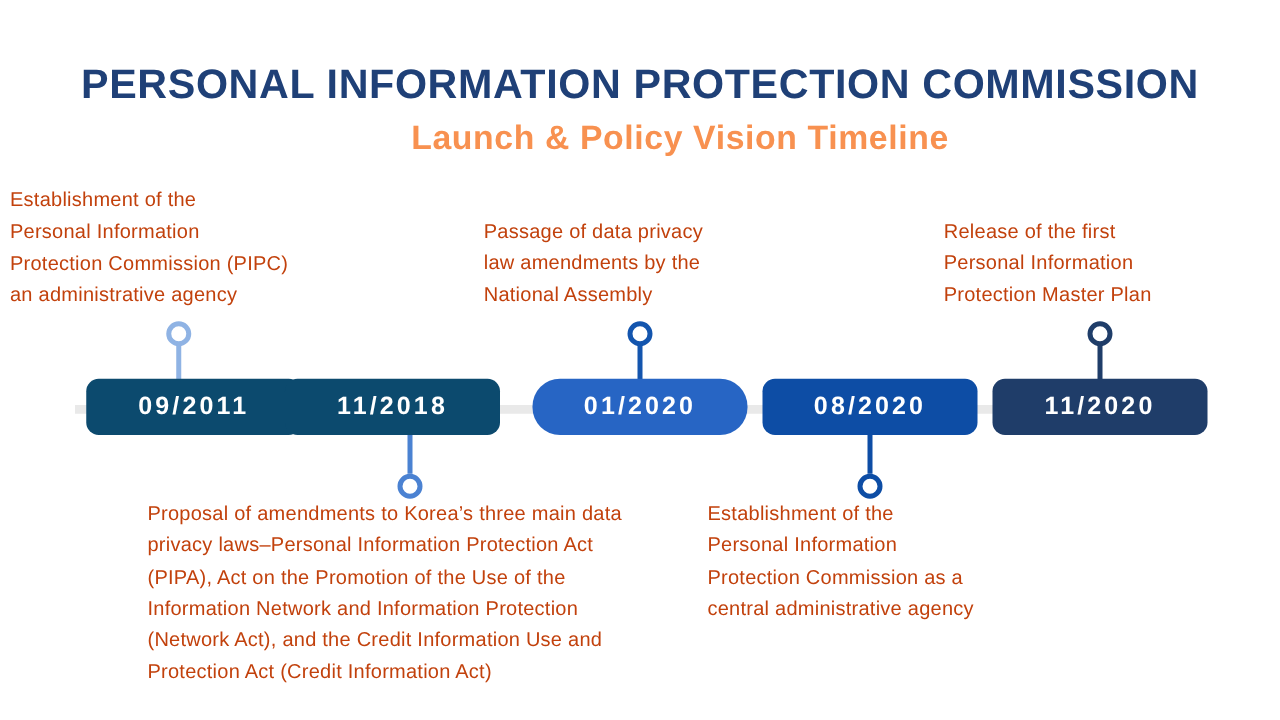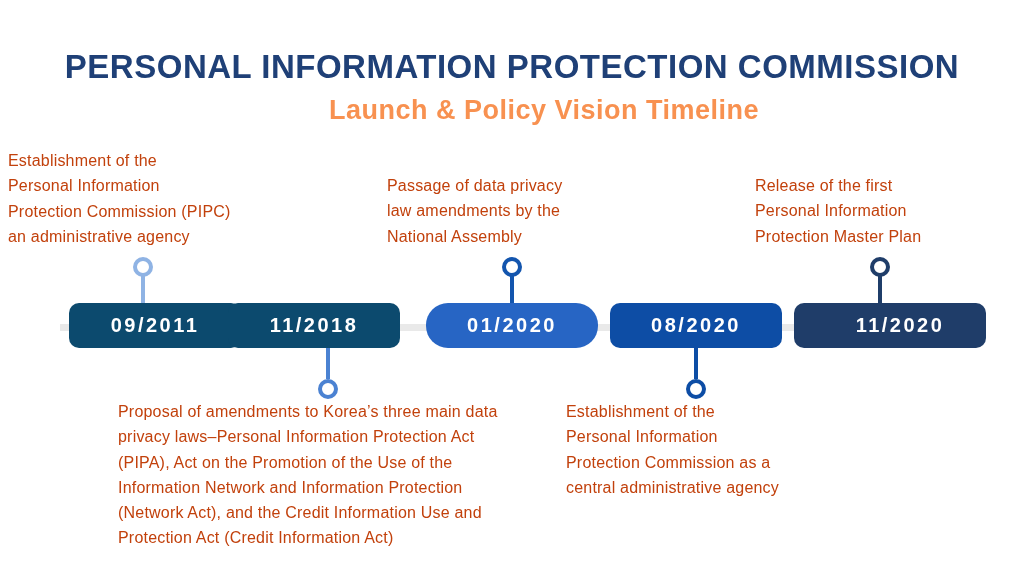--- a/index.html
+++ b/index.html
@@ -125,15 +125,15 @@
       <div>central administrative agency</div>
     </div>
 
   <div class="note" style="left:755px; top:173px; width:250px;">
       <div>Release of the first</div>
       <div>Personal Information</div>
       <div>Protection Master Plan</div>
     </div>
   <div class="ring" style="left: 870px; top: 257px; border-color: rgb(31, 61, 105);"></div>
   <div class="stem" style="left: 878px; top: 275px; height: 30px; background: rgb(31, 61, 105);"></div>
-  <div class="box" style="left: 794px; background: rgb(31, 61, 105); padding-left: 20px;">11/2020</div>
+  <div class="box" style="left: 794px; background: rgb(31, 61, 105);">11/2020</div>
 
 </div>
 
 </body></html>

